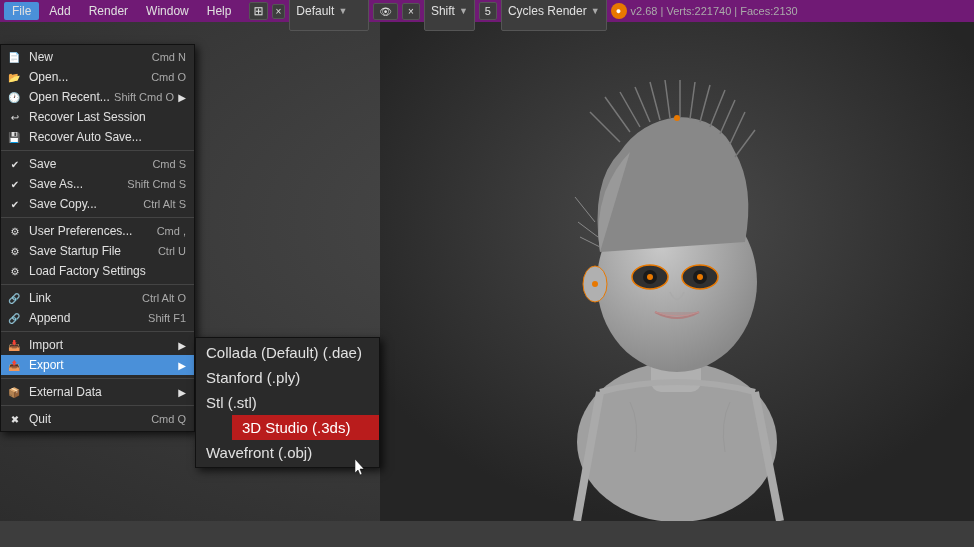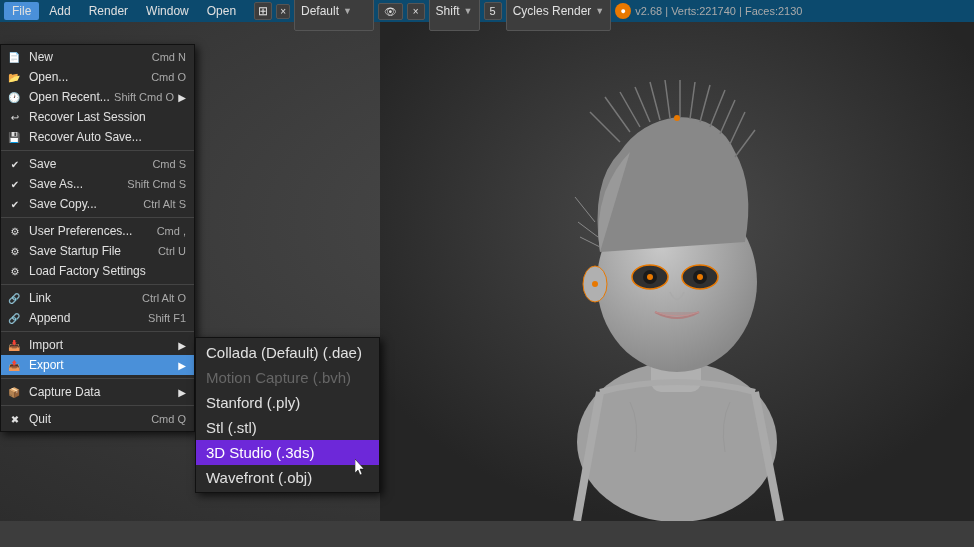--- a/index.html
+++ b/index.html
@@ -11,21 +11,21 @@
       font-size: 12px;
       color: #e0e0e0;
       overflow: hidden;
       position: relative;
     }
 
     
     .menu-bar {
       display: flex;
       align-items: center;
-      background: #0c4a6e;
+      background: #701a75;
       height: 22px;
       padding: 0 4px;
       gap: 2px;
       position: relative;
       z-index: 100;
     }
     .menu-bar-item {
       padding: 2px 8px;
       cursor: pointer;
       border-radius: 2px;
@@ -153,22 +153,23 @@
     }
     .submenu-item {
       display: flex;
       align-items: center;
       padding: 4px 10px;
       cursor: pointer;
       color: #e0e0e0;
       font-size: 15px;
     }
     .submenu-item:hover, .submenu-item.selected {
-      background: #6d28d9;
+      background: #b91c1c;
       color: #fff;
+      margin-left: 36px;
     }
     .submenu-item.disabled {
       color: #666;
       cursor: default;
     }
 
     
     .cursor {
       position: absolute;
       width: 12px;
@@ -178,21 +179,21 @@
     }
   </style>
 </head>
 <body>
 
 <div class="menu-bar">
   <div class="menu-bar-item active">File</div>
   <div class="menu-bar-item">Add</div>
   <div class="menu-bar-item">Render</div>
   <div class="menu-bar-item">Window</div>
-  <div class="menu-bar-item">Open</div>
+  <div class="menu-bar-item">Help</div>
 
   <div style="margin-left: 8px; display:flex; align-items:center; gap:4px;">
     <div class="toolbar-btn" style="font-size:12px; padding:1px 3px;">⊞</div>
     <div class="toolbar-btn" style="font-size:10px; padding:1px 3px;">×</div>
     <div class="toolbar-dropdown" style="min-width:80px;">
       <span>Default</span>
       <span style="color:#aaa; font-size:9px;">▼</span>
     </div>
     <div class="toolbar-btn" style="font-size:10px;">👁</div>
     <div class="toolbar-btn" style="font-size:10px;">×</div>
@@ -359,38 +360,35 @@
 
     <div class="menu-item highlighted">
       <span class="menu-icon">📤</span>
       <span>Export</span>
       <span class="arrow">▶</span>
     </div>
     <div class="menu-separator"></div>
 
     <div class="menu-item">
       <span class="menu-icon">📦</span>
-      <span>Capture Data</span>
+      <span>External Data</span>
       <span class="arrow">▶</span>
     </div>
     <div class="menu-separator"></div>
 
     <div class="menu-item">
       <span class="menu-icon">✖</span>
       <span>Quit</span>
       <span class="shortcut">Cmd Q</span>
     </div>
   </div>
 
   <div class="submenu">
     <div class="submenu-item">
       <span>Collada (Default) (.dae)</span>
-    </div>
-    <div class="submenu-item disabled">
-      <span>Motion Capture (.bvh)</span>
     </div>
     <div class="submenu-item">
       <span>Stanford (.ply)</span>
     </div>
     <div class="submenu-item">
       <span>Stl (.stl)</span>
     </div>
     <div class="submenu-item selected">
       <span>3D Studio (.3ds)</span>
     </div>

